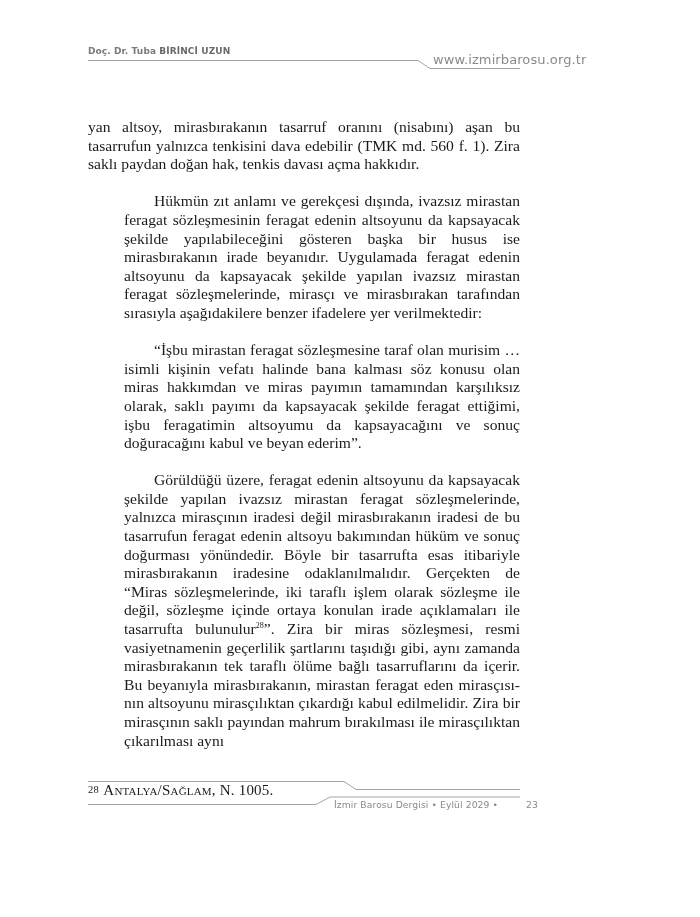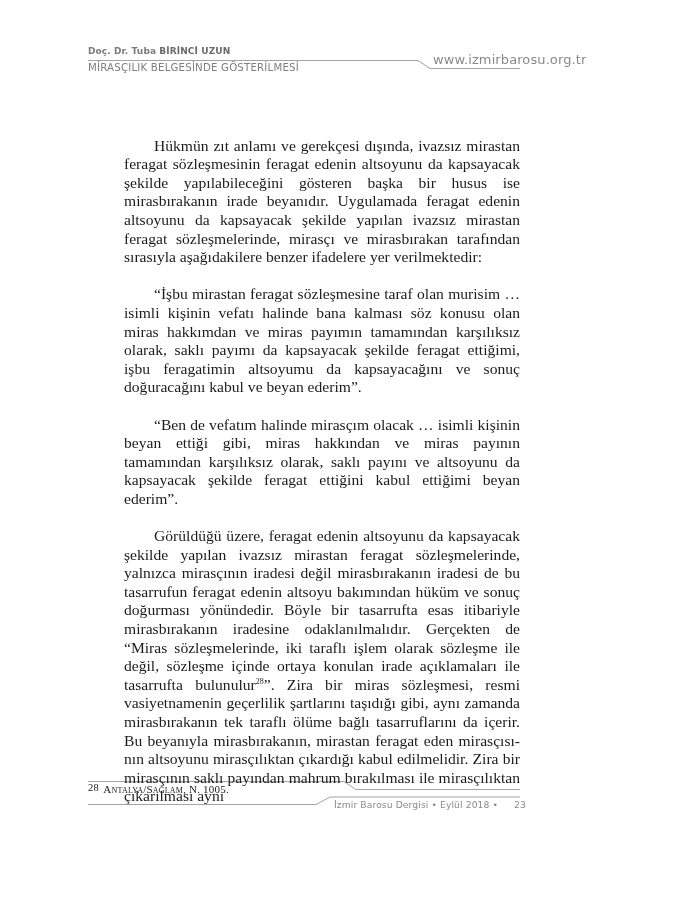--- a/index.html
+++ b/index.html
@@ -18,52 +18,51 @@
     .body p { margin: 0; hyphens: manual; }
     .body p.indent { text-indent: 30px; }
     .body p.gap { margin-top: 18.6px; margin-left: 36px; }
     .body p.quote { }
     .body sup { font-size: 8px; vertical-align: 6px; line-height: 0; }
     .body .em { }
 
     
     .footnote { position: absolute; left: 88px; top: 782px; font-family: "Liberation Serif", "DejaVu Serif", serif; font-size: 9px; color: #1b1b1b; letter-spacing: 0.2px; }
     .footnote .fn-num { font-size: 10.5px; vertical-align: 2px; margin-right: 2px; }
-    .footnote .fn-text { font-variant: small-caps; font-size: 11px; }
+    .footnote .fn-text { font-variant: small-caps; font-size: 15px; }
 
     
     .footer { position: absolute; left: 334px; top: 799px; font-family: "DejaVu Sans", sans-serif; font-size: 9.2px; color: #8a8a8a; letter-spacing: 0.1px; white-space: nowrap; }
-    .footer .pg { margin-left: 16px; }
+    .footer .pg { margin-left: 28px; }
   </style>
 </head>
 <body>
 
 <div class="page">
 
   <div class="hdr-author"><span>Doç. Dr. Tuba </span><span class="surname">BİRİNCİ UZUN</span></div>
 
   <div class="hdr-title">
-    <div>MİRASÇILIK BELGESİNDE GÖSTERİLMESİ</div>
   </div>
 
   <div class="hdr-url">www.izmirbarosu.org.tr</div>
 
   <svg class="rule" width="700" height="917">
 
     <polyline points="88,60.5 418,60.5 430,68.5 520,68.5" fill="none" stroke="#9a9a9a" stroke-width="0.9"></polyline>
 
     <polyline points="88,781.5 344,781.5 356,789.5 520,789.5" fill="none" stroke="#9a9a9a" stroke-width="0.9"></polyline>
 
     <polyline points="88,804.5 316,804.5 330,797 520,797" fill="none" stroke="#9a9a9a" stroke-width="0.9"></polyline>
   </svg>
 
   <div class="body">
+    <p>yan altsoy, mirasbırakanın tasarruf oranını (nisabını) aşan bu tasarrufun yalnızca tenkisini dava edebilir (TMK md. 560 f. 1). Zira saklı paydan doğan hak, tenkis davası açma hakkıdır.</p>
     <p class="indent gap">Hükmün zıt anlamı ve gerekçesi dışında, ivazsız mirastan feragat sözleşmesinin feragat edenin altsoyunu da kapsayacak şekilde yapıla­bileceğini gösteren başka bir husus ise mirasbırakanın irade beyanıdır. Uygulamada feragat edenin altsoyunu da kapsayacak şekilde yapılan ivazsız mirastan feragat sözleşmelerinde, mirasçı ve mirasbırakan tara­fından sırasıyla aşağıdakilere benzer ifadelere yer verilmektedir:</p>
     <p class="indent gap quote">“İşbu mirastan feragat sözleşmesine taraf olan murisim … isimli kişi­nin vefatı halinde bana kalması söz konusu olan miras hakkımdan ve miras payımın tamamından karşılıksız olarak, saklı payımı da kapsayacak şekil­de feragat ettiğimi, işbu feragatimin altsoyumu da kapsayacağını ve sonuç doğuracağını kabul ve beyan ederim”.</p>
-    <p class="indent gap quote">“Ben de vefatım halinde mirasçım olacak … isimli kişinin beyan etti­ği gibi, miras hakkından ve miras payının tamamından karşılıksız olarak, saklı payını ve altsoyunu da kapsayacak şekilde feragat ettiğini kabul ettiği­mi beyan ederim”.</p>
     <p class="indent gap"><span>Görüldüğü üzere, feragat edenin altsoyunu da kapsayacak şekilde yapılan ivazsız mirastan feragat sözleşmelerinde, yalnızca mirasçının ira­desi değil mirasbırakanın iradesi de bu tasarrufun feragat edenin altsoyu bakımından hüküm ve sonuç doğurması yönündedir. Böyle bir tasarruf­ta esas itibariyle mirasbırakanın iradesine odaklanılmalıdır. Gerçekten de </span><span class="em">“Miras sözleşmelerinde, iki taraflı işlem olarak sözleşme ile değil, sözleşme içinde ortaya konulan irade açıklamaları ile tasarrufta bulunulur</span><sup>28</sup><span>”. Zira bir miras sözleşmesi, resmi vasiyetnamenin geçerlilik şartlarını taşıdığı gibi, aynı zamanda mirasbırakanın tek taraflı ölüme bağlı tasarruflarını da içerir. Bu beyanıyla mirasbırakanın, mirastan feragat eden mirasçısı­nın altsoyunu mirasçılıktan çıkardığı kabul edilmelidir. Zira bir mirasçı­nın saklı payından mahrum bırakılması ile mirasçılıktan çıkarılması aynı</span></p>
   </div>
 
   <div class="footnote"><span class="fn-num">28</span> <span class="fn-text">Antalya/Sağlam, N. 1005.</span></div>
 
-  <div class="footer"><span>İzmir Barosu Dergisi • Eylül 2018 •</span><span class="pg">23</span></div>
+  <div class="footer"><span>İzmir Barosu Dergisi • Eylül 2029 •</span><span class="pg">23</span></div>
 
 </div>
 
 </body></html>

